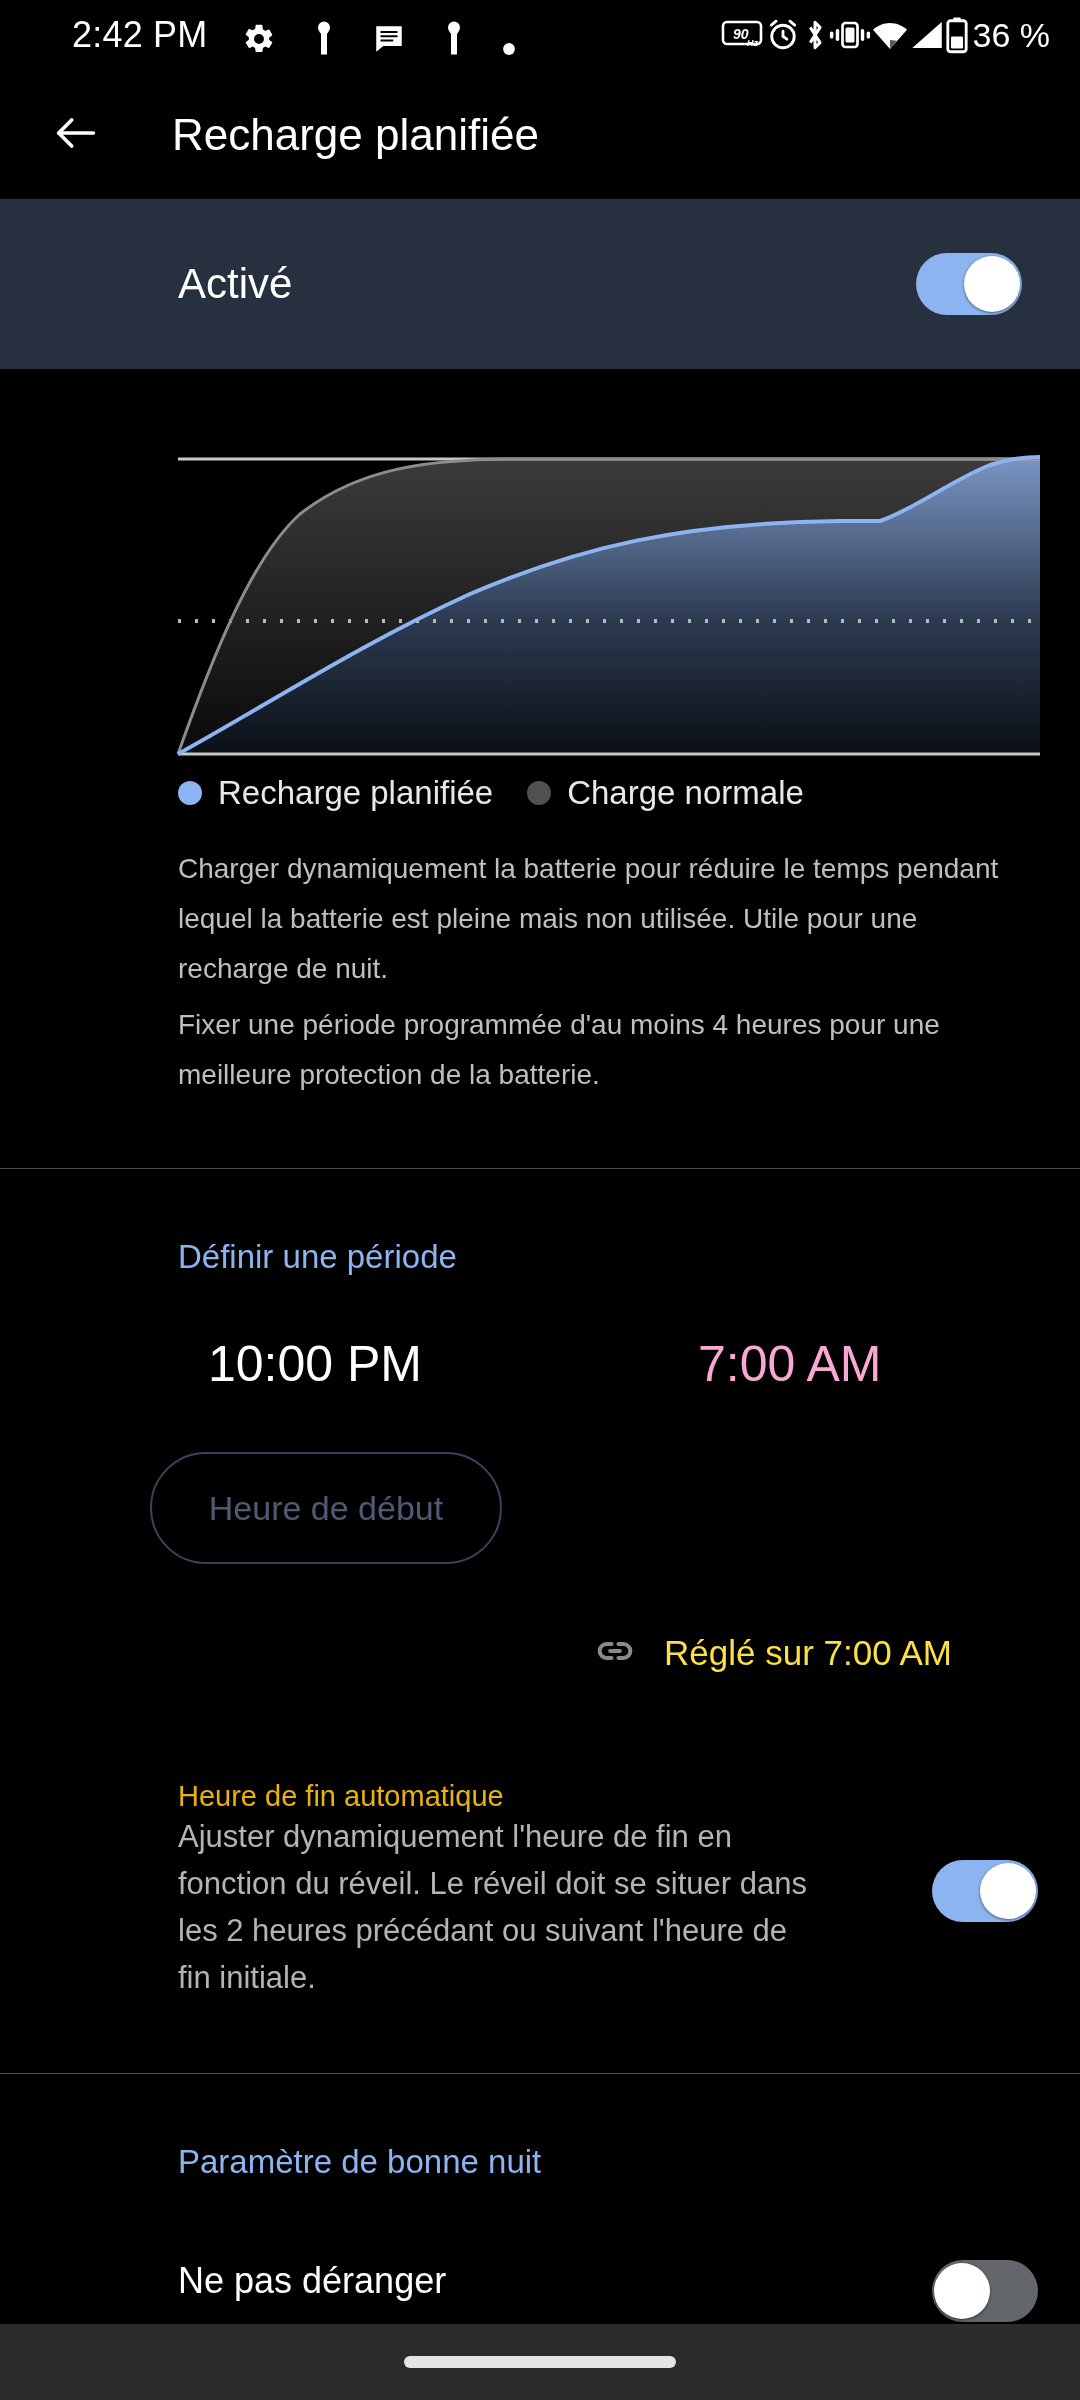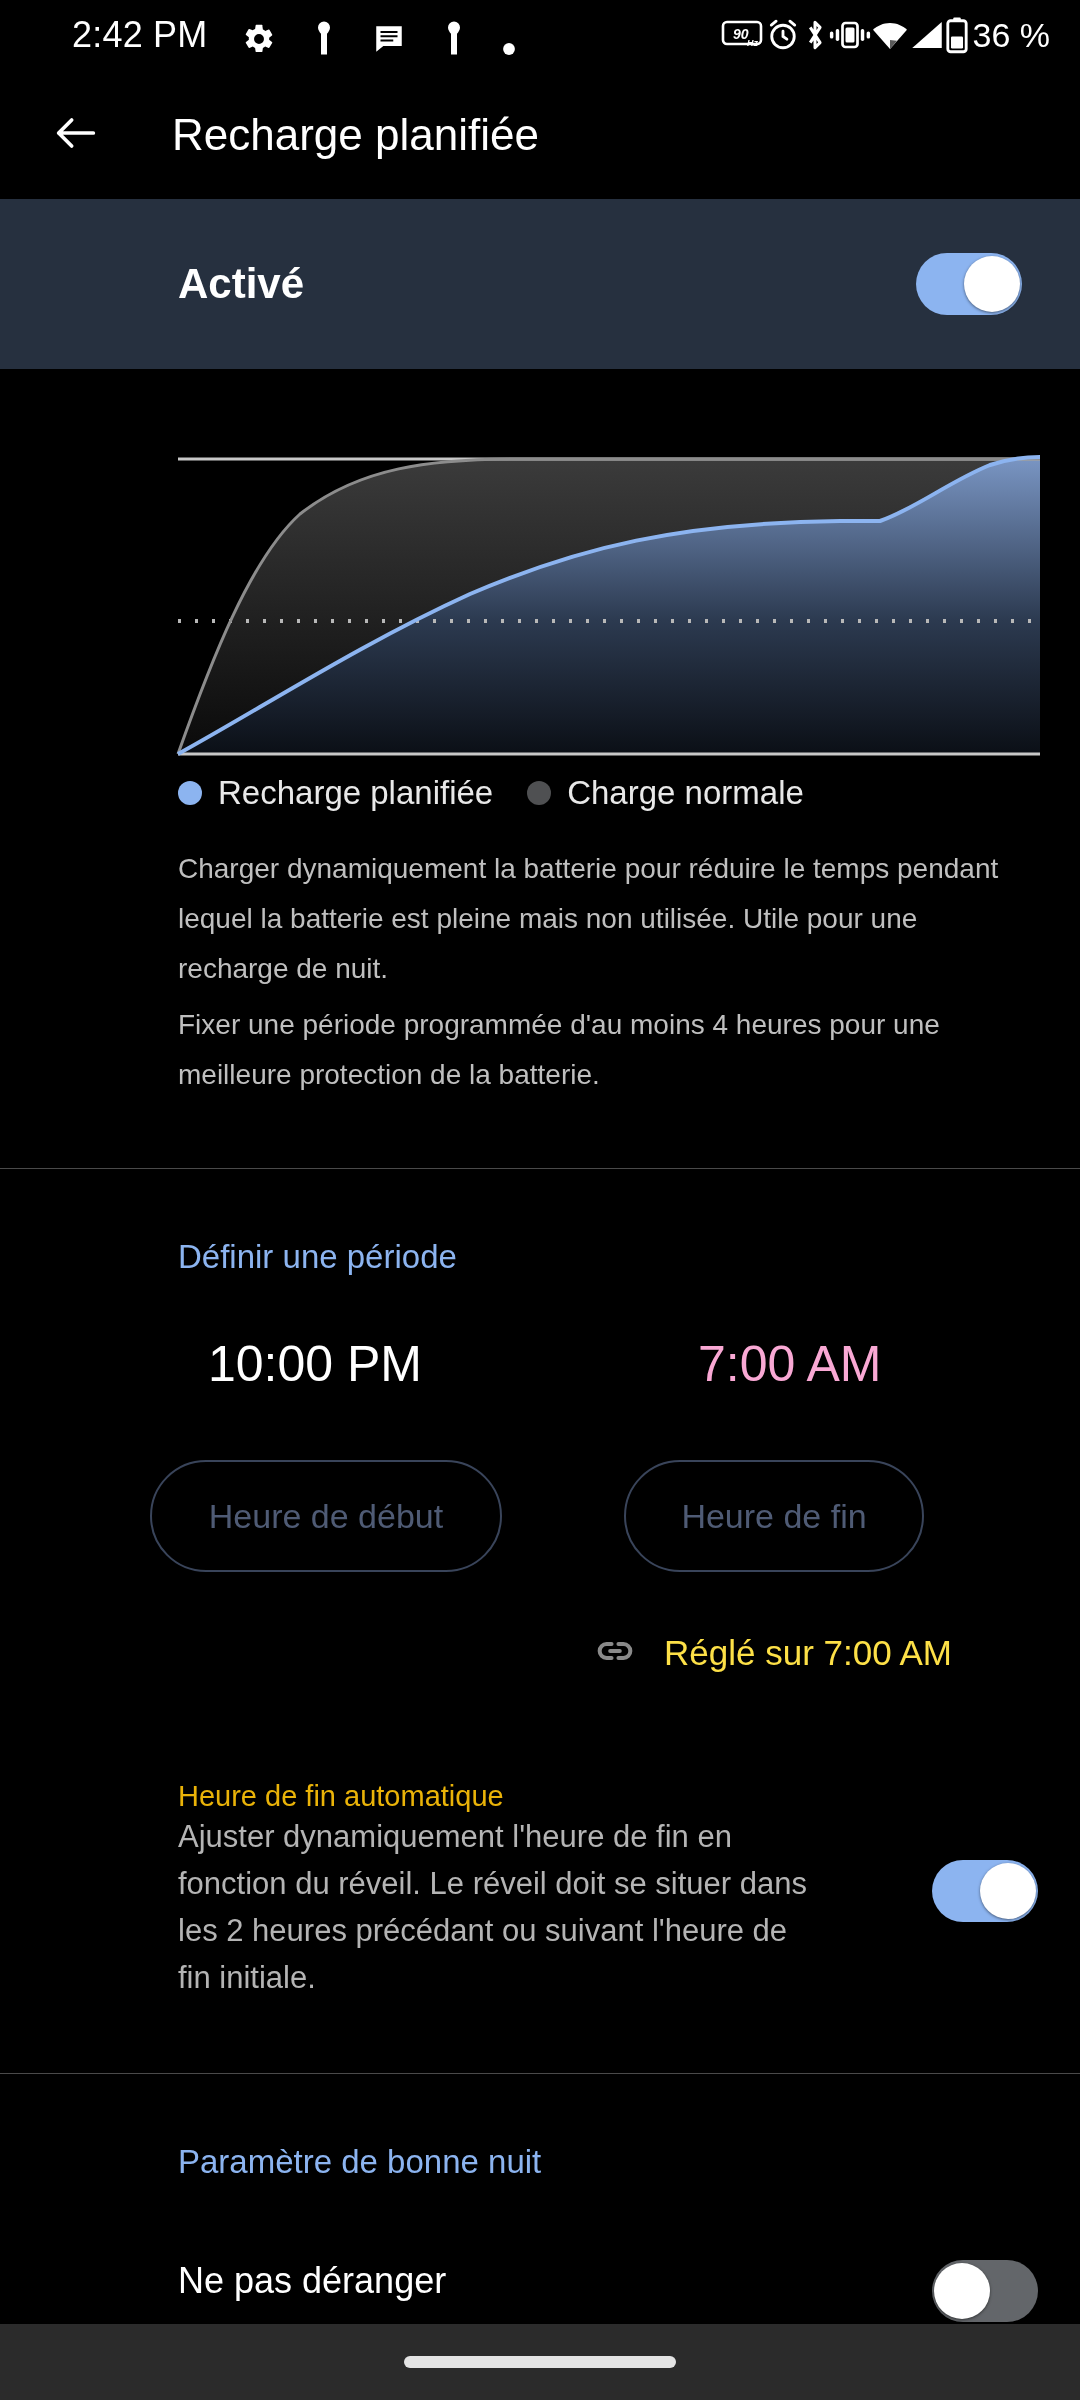--- a/index.html
+++ b/index.html
@@ -82,21 +82,20 @@
   
   .master-band {
     position: absolute;
     top: 199px; left: 0;
     width: 1080px; height: 170px;
     background: #26303f;
     display: flex;
     align-items: center;
     justify-content: space-between;
     padding: 0 58px 0 178px;
-    font-weight: bold;
   }
   .master-label {
     font-size: 42px;
     color: #fff;
     white-space: nowrap;
   }
 
   
   .switch {
     position: relative;
@@ -202,21 +201,21 @@
   .time-value.start { left: 30px; color: #ffffff; }
   .time-value.end   { left: 520px; color: #f9a8d4; }
 
   .pill-row {
     position: absolute;
     top: 1448px; left: 150px;
     width: 800px; height: 112px;
   }
   .pill {
     position: absolute;
-    top: 12px;
+    top: 4px;
     height: 112px;
     border: 2px solid #39445a;
     border-radius: 56px;
     display: flex;
     align-items: center;
     justify-content: center;
     cursor: pointer;
     background: transparent;
   }
   .pill.start { left: 0;   width: 352px; }
@@ -469,23 +468,20 @@
 
 <div class="time-row">
   <span class="time-value start">10:00 PM</span>
   <span class="time-value end">7:00 AM</span>
 </div>
 
 <div class="pill-row">
   <div class="pill start">
     <span class="pill-label">Heure de début</span>
   </div>
-  <div class="pill end">
-    <span class="pill-label">Heure de fin</span>
-  </div>
 </div>
 
 <div class="linked-row">
   <span class="link-icon">
     <svg width="46" height="46" viewBox="0 0 24 24" fill="none" stroke="#8a8a8a" stroke-width="2.1" stroke-linecap="round">
       <path d="M9.5 12h5"></path>
       <path d="M10.2 8.4H7.6A3.6 3.6 0 0 0 4 12a3.6 3.6 0 0 0 3.6 3.6h2.6"></path>
       <path d="M13.8 8.4h2.6A3.6 3.6 0 0 1 20 12a3.6 3.6 0 0 1-3.6 3.6h-2.6"></path>
     </svg>
   </span>

